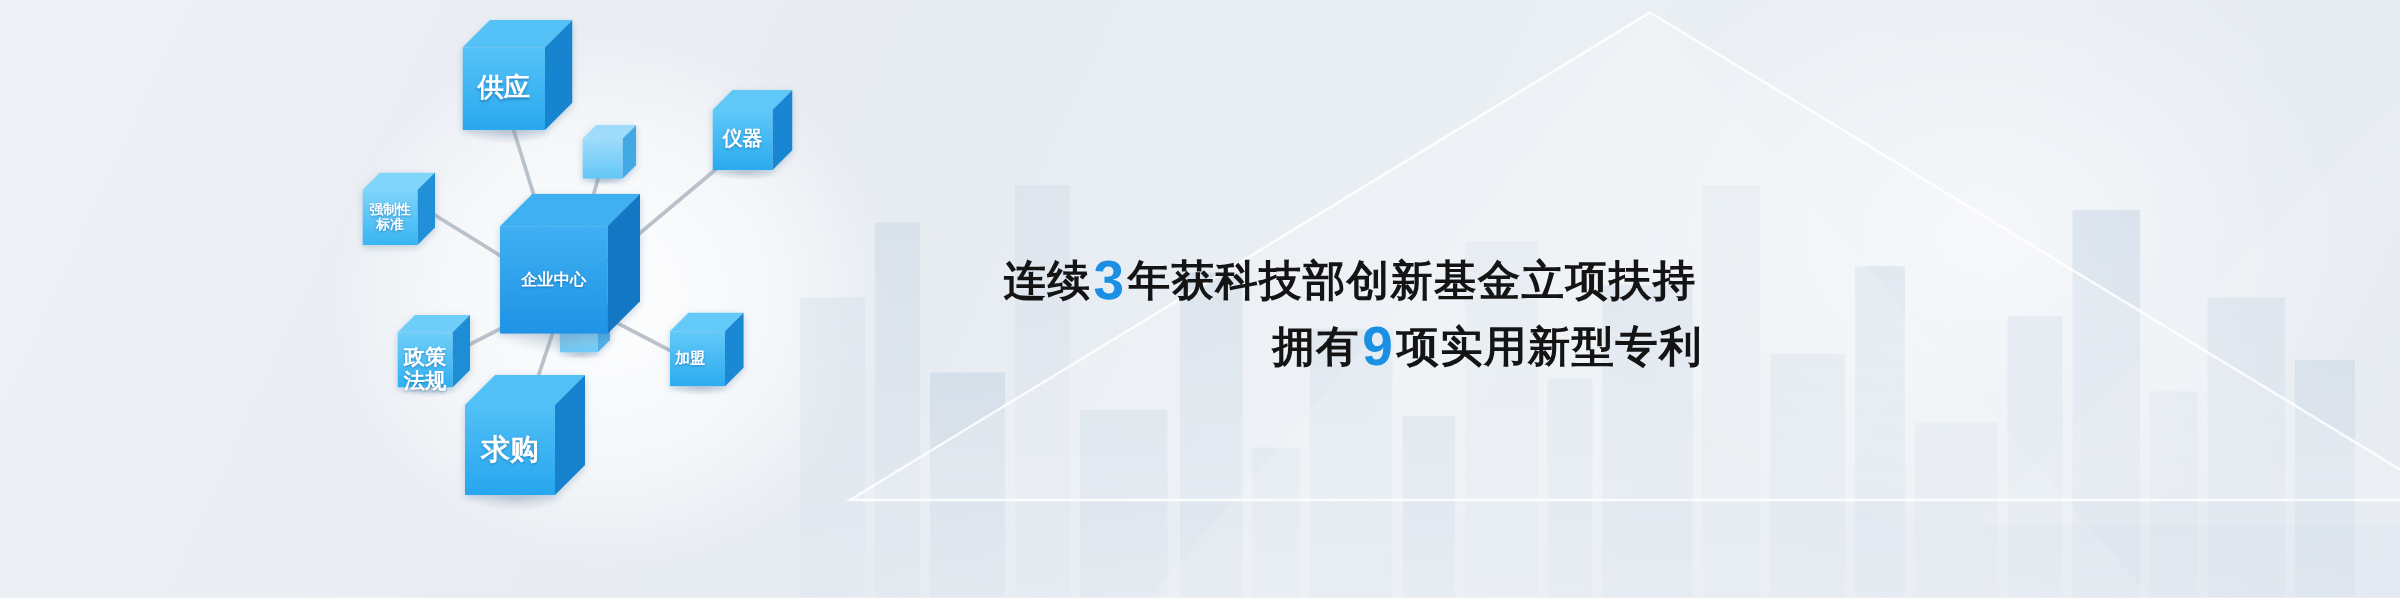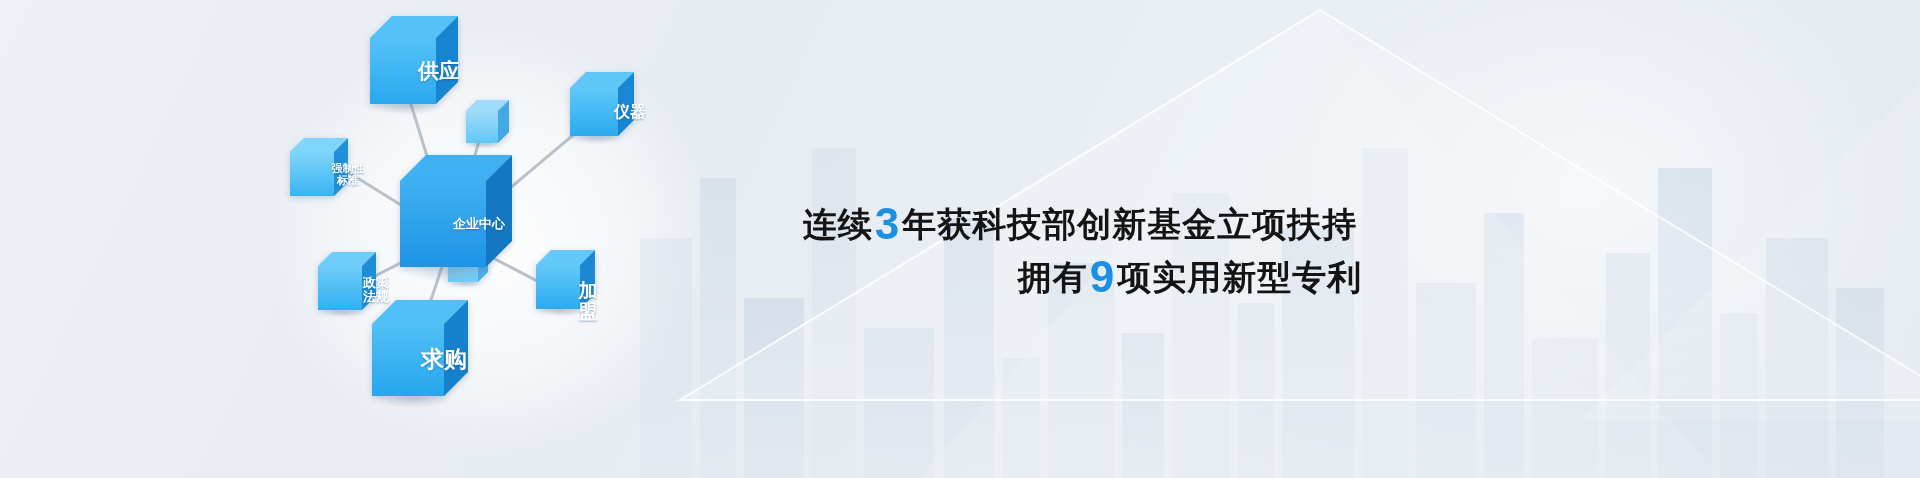--- a/index.html
+++ b/index.html
@@ -54,21 +54,20 @@
   .cube { position: absolute; }
   .cube .lbl {
     position: absolute;
     color: #ffffff;
     font-weight: bold;
     text-align: center;
     line-height: 1.12;
     text-shadow: 0 1px 2px rgba(10,70,130,0.45);
     white-space: pre-line;
     pointer-events: none;
-    padding-left: 36px;
   }
   .shadow {
     position: absolute;
     border-radius: 50%;
     background: radial-gradient(closest-side, rgba(120,140,165,0.30), rgba(120,140,165,0) 70%);
     pointer-events: none;
   }
   
   .copy {
     position: absolute;
@@ -247,36 +246,36 @@
           <defs>
             <linearGradient id="grad-join" x1="0" y1="0" x2="0" y2="1">
               <stop offset="0%" stop-color="#63c9f8"></stop>
               <stop offset="100%" stop-color="#2cabef"></stop>
             </linearGradient>
           </defs>
           <polygon points="0,15 15,0 59,0 44,15" fill="#63c9f8"></polygon>
           <polygon points="44,15 59,0 59,44 44,59" fill="#1a88d3"></polygon>
           <rect x="0" y="15" width="44" height="44" fill="url(#grad-join)"></rect>
         </svg>
-        <div class="lbl" style="left: 0px; width: 32px; font-size: 19px; top: 29.72px;">加盟</div>
+        <div class="lbl" style="left: 0px; width: 32px; font-size: 12px; top: 29.72px;">加盟</div>
       </div>
       <div class="shadow" style="left: 310.08px; top: 303.7px; width: 66px; height: 16.72px;"></div>
       <div class="cube" style="left: 318px; top: 252px; width: 58px; height: 58px;">
         <svg width="58" height="58" style="position: absolute; left: 0px; top: 0px; filter: drop-shadow(rgba(40, 90, 140, 0.25) 0px 2px 3px);">
           <defs>
             <linearGradient id="grad-policy" x1="0" y1="0" x2="0" y2="1">
               <stop offset="0%" stop-color="#6fcef9"></stop>
               <stop offset="100%" stop-color="#2fb0f1"></stop>
             </linearGradient>
           </defs>
           <polygon points="0,14 14,0 58,0 44,14" fill="#6fcef9"></polygon>
           <polygon points="44,14 58,0 58,44 44,58" fill="#1d8ed6"></polygon>
           <rect x="0" y="14" width="44" height="44" fill="url(#grad-policy)"></rect>
         </svg>
-        <div class="lbl" style="left: 0px; width: 44px; font-size: 13px; top: 23.68px;">政策
+        <div class="lbl" style="left: 0px; width: 44px; font-size: 17px; top: 23.68px;">政策
 法规</div>
       </div>
       <div class="shadow" style="left: 359.04px; top: 385.2px; width: 108px; height: 27.36px;"></div>
       <div class="cube" style="left: 372px; top: 300px; width: 96px; height: 96px;">
         <svg width="96" height="96" style="position: absolute; left: 0px; top: 0px; filter: drop-shadow(rgba(40, 90, 140, 0.25) 0px 2px 3px);">
           <defs>
             <linearGradient id="grad-wanted" x1="0" y1="0" x2="0" y2="1">
               <stop offset="0%" stop-color="#51c0f6"></stop>
               <stop offset="100%" stop-color="#27a6ee"></stop>
             </linearGradient>

